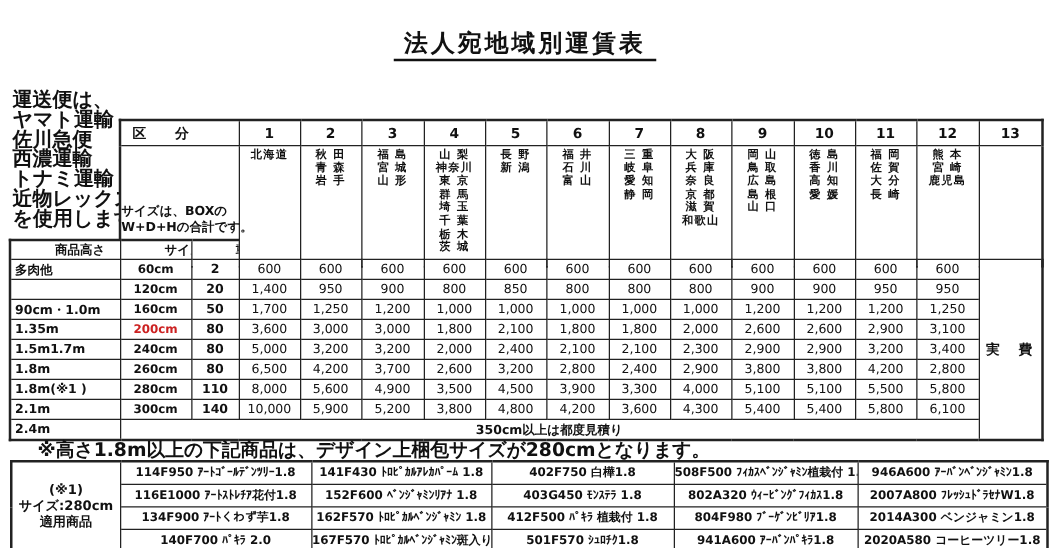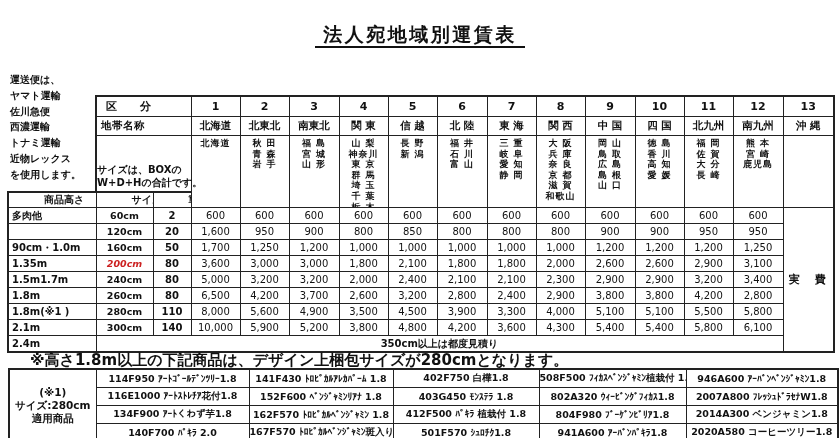--- a/index.html
+++ b/index.html
@@ -1,21 +1,21 @@
 <!DOCTYPE html>
 <html><head>
 <meta charset="utf-8">
 <style>
   html,body{margin:0;padding:0;width:840px;height:438px;background:#fff;overflow:hidden;
     font-family:"DejaVu Sans","Liberation Sans",sans-serif;color:#111;}
   
   .title{position:absolute;top:22px;left:0;width:840px;text-align:center;}
   .title span{font-size:19px;font-weight:bold;letter-spacing:2.5px;border-bottom:2px solid #111;padding:0 8px 1px;}
   
-  .carrier{position:absolute;left:10px;top:72px;font-size:10px;font-weight:bold;line-height:15.8px;white-space:nowrap;}
+  .carrier{position:absolute;left:10px;top:72px;font-size:16px;font-weight:bold;line-height:15.8px;white-space:nowrap;}
   
   .sizenote{position:absolute;left:97px;top:164px;font-size:10px;font-weight:bold;line-height:12.5px;z-index:5;white-space:nowrap;}
   
   table{position:absolute;border-collapse:collapse;table-layout:fixed;}
   td{padding:0;overflow:hidden;white-space:nowrap;}
   .b{border:1px solid #222;background:#fff;text-align:center;vertical-align:middle;}
   .bl2{border-left-width:2px}.bt2{border-top-width:2px}.br2{border-right-width:2px}.bb2{border-bottom-width:2px}
   .ghost{border:none;background:transparent;}
   
   .t1{left:95px;top:71px;width:738px;font-weight:bold;margin-top:24px;}
@@ -28,21 +28,21 @@
   
   .t2{left:7px;top:191px;width:826px;}
   .t2 td{font-size:10px;height:15px;}
   .t2 .hrow td{height:10px;padding-left:35px;}
   .lab{text-align:left !important;padding-left:3px;font-weight:bold;}
   .hd{font-weight:bold;}
   .sz{font-weight:bold;font-size:9.5px !important;}
   .wt{font-weight:bold;}
   .wth{font-size:8.5px !important;font-weight:bold;}
   .n{font-weight:normal;}
-  .red{color:#cc2222;font-style:italic;}
+  .red{color:#cc2222;}
   .jippi{font-weight:bold;font-size:11px !important;letter-spacing:2px;margin-left:18px;}
   .note14{font-weight:bold;}
   
   .footnote{position:absolute;left:30px;top:351px;font-size:15px;font-weight:bold;white-space:nowrap;}
   
   .t3{left:8px;top:368px;width:829px;}
   .t3 td{height:17px;font-size:9.5px;font-weight:bold;margin-top:10px;}
   .t3 .lbl{font-size:10.5px;}
   .t3 .lbl div{line-height:13px;}
 </style>
@@ -88,36 +88,20 @@
   <td class="b bt2">5</td>
   <td class="b bt2">6</td>
   <td class="b bt2">7</td>
   <td class="b bt2">8</td>
   <td class="b bt2">9</td>
   <td class="b bt2">10</td>
   <td class="b bt2">11</td>
   <td class="b bt2">12</td>
   <td class="b bt2 br2">13</td>
 </tr>
-<tr class="r2">
-  <td class="b bl2 chitai">地帯名称</td>
-  <td class="b">北海道</td>
-  <td class="b">北東北</td>
-  <td class="b">南東北</td>
-  <td class="b">関 東</td>
-  <td class="b">信 越</td>
-  <td class="b">北 陸</td>
-  <td class="b">東 海</td>
-  <td class="b">関 西</td>
-  <td class="b">中 国</td>
-  <td class="b">四 国</td>
-  <td class="b">北九州</td>
-  <td class="b">南九州</td>
-  <td class="b br2">沖 縄</td>
-</tr>
 <tr class="r3">
   <td class="b bl2"></td>
   <td class="b pf">
           <div>北海道</div>
         </td>
   <td class="b pf">
           <div>秋 田</div>
           <div>青 森</div>
           <div>岩 手</div>
         </td>
@@ -234,21 +218,21 @@
   <td class="b n">600</td>
   <td class="b n">600</td>
   <td class="b n">600</td>
   <td class="b n">600</td>
   <td class="b br2 bb2 jippi" rowspan="9">実　費</td>
 </tr>
 <tr>
   <td class="b bl2 lab"></td>
   <td class="b sz">120cm</td>
   <td class="b wt">20</td>
-  <td class="b n">1,600</td>
+  <td class="b n">1,400</td>
   <td class="b n">950</td>
   <td class="b n">900</td>
   <td class="b n">800</td>
   <td class="b n">850</td>
   <td class="b n">800</td>
   <td class="b n">800</td>
   <td class="b n">800</td>
   <td class="b n">900</td>
   <td class="b n">900</td>
   <td class="b n">950</td>

